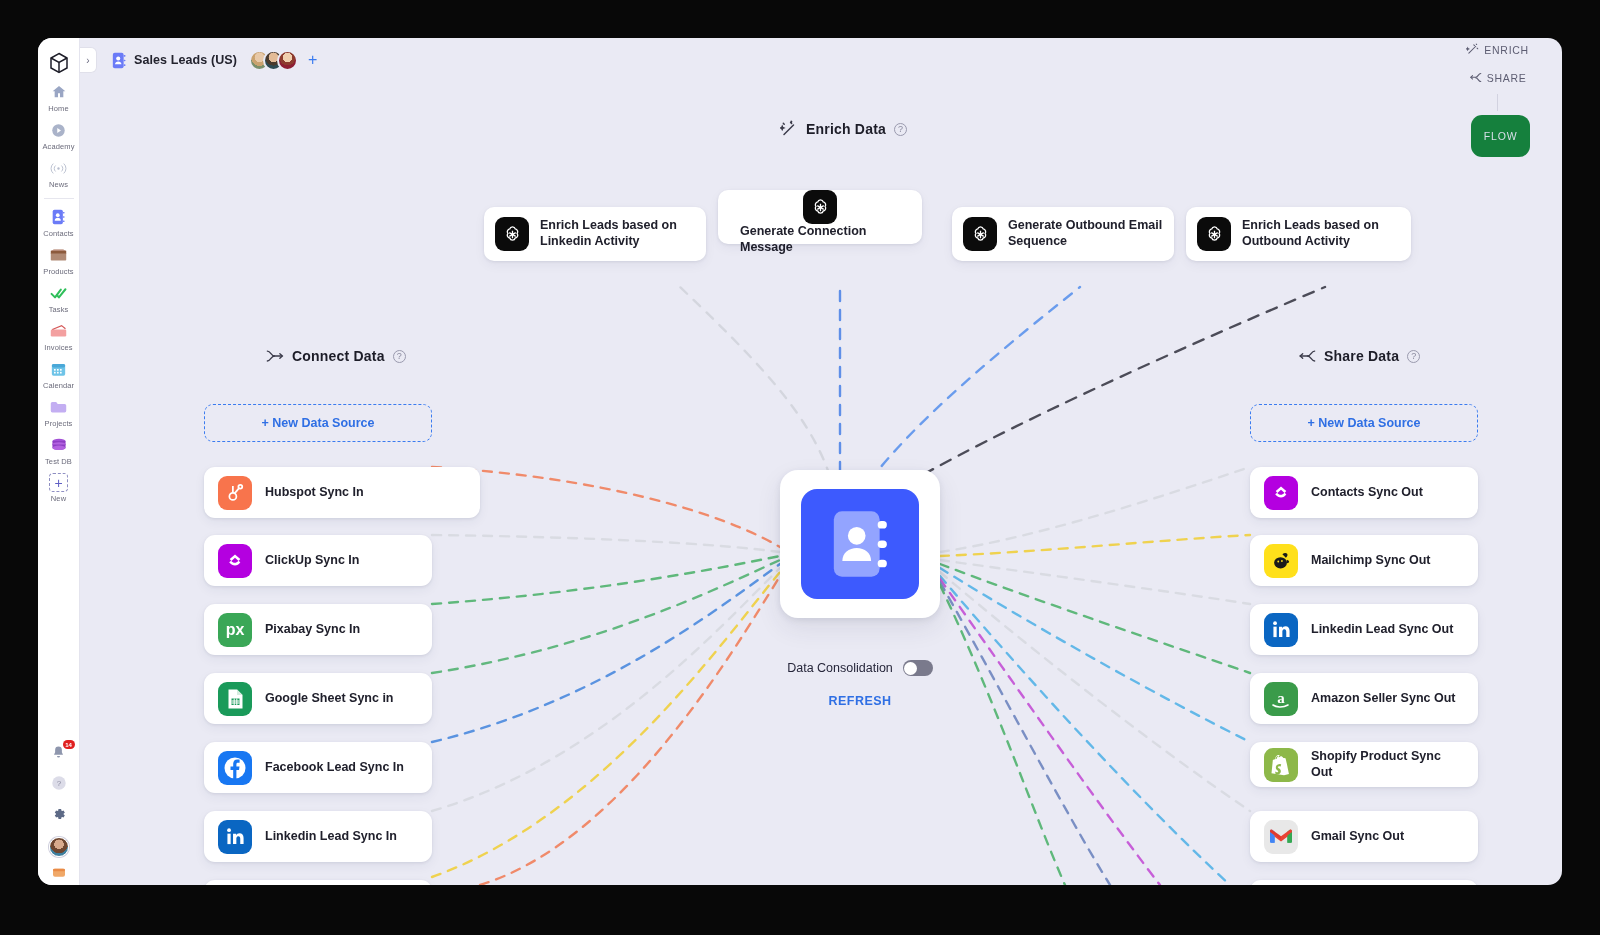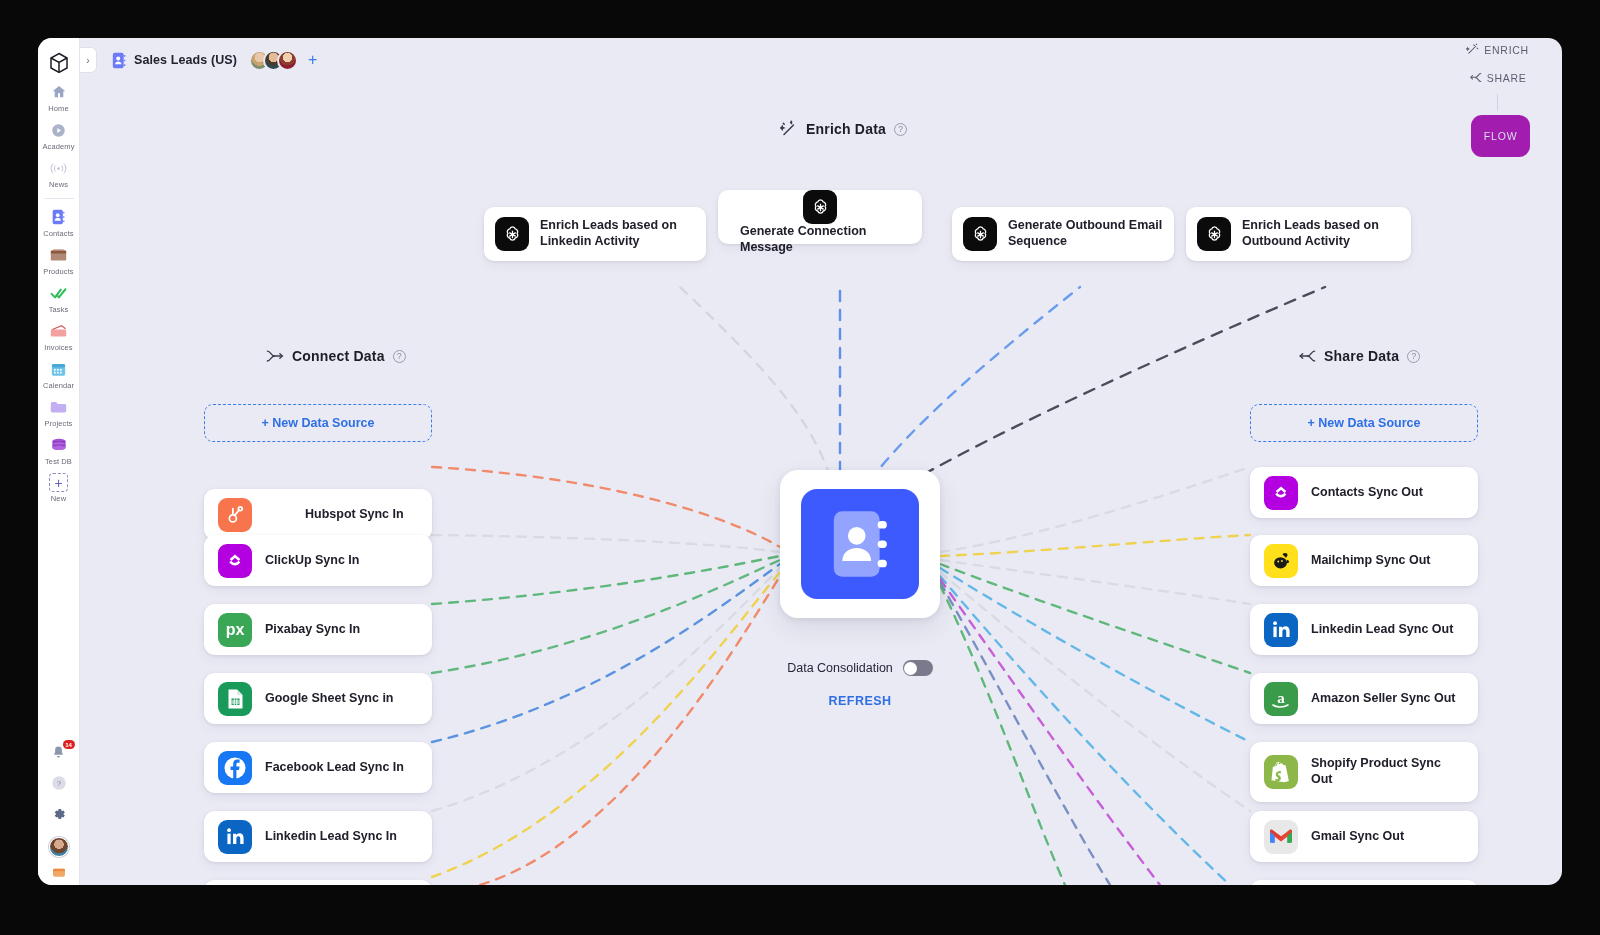--- a/index.html
+++ b/index.html
@@ -64,21 +64,21 @@
   .av2{ background:radial-gradient(circle at 50% 32%, #e3bb96 0 34%, #4a3a2c 35% 56%, #2e4a52 57%); }
   .av3{ background:radial-gradient(circle at 50% 32%, #f0cfae 0 32%, #8d3b2e 33% 55%, #8e1f33 56%); }
   #plus-tab{ margin-left:10px; font-size:16px; color:#3a7bf0; cursor:pointer; line-height:1; }
   #top-actions{ margin-left:auto; display:flex; align-items:center; gap:4px;flex-direction:column; }
   .tb-btn{
     font-size:10.5px; letter-spacing:.7px; color:#5d5d72; font-weight:500;
     padding:5px 11px; cursor:pointer; display:flex; align-items:center; gap:5px;
   }
   .tb-sep{ width:1px; height:17px; background:#d2d2e0; margin:0 5px; }
   #flow-btn{
-    background:#a21caf; color:#d9dfeb; font-size:10.5px; letter-spacing:.8px;
+    background:#15803d; color:#d9dfeb; font-size:10.5px; letter-spacing:.8px;
     padding:15px 13px; border-radius:11px; font-weight:500; cursor:pointer; margin-left:6px;
   }
 
   
   #canvas{ position:absolute; left:42px; top:44px; right:0; bottom:0; overflow:hidden; }
   #edges{ position:absolute; left:0; top:0; width:1482px; height:803px; pointer-events:none; }
 
   .sec-head{ position:absolute; display:flex; align-items:center; gap:8px; }
   .sec-title{ font-size:14px; font-weight:bold; color:#1d1d28; letter-spacing:.2px; }
   .sec-q{ width:13px;height:13px;border-radius:50%;border:1.2px solid #9a9aae;color:#8a8a9e;
@@ -449,21 +449,21 @@
               <path d="M1.5 12.5c4 0 4-5.5 8-5.5"></path>
               <path d="M15.4 4.4L18.2 7l-2.8 2.6"></path>
             </svg>
       </span>
       <span class="sec-title">Connect Data</span>
       <span class="sec-q">?</span>
     </div>
 
     <div class="dashbtn" style="left:124px; top:322px; width:228px; height:38px;">+ New Data Source</div>
 
-    <div class="node" style="left:124px; top:407px; width:228px; height:51px;gap:40px;">
+    <div class="node" style="left:124px; top:385px; width:276px; height:51px;">
       <span class="ic" style="background:#f8744c;">
         <svg width="21" height="21" viewBox="0 0 24 24" fill="none" stroke="#fff" stroke-width="2">
               <circle cx="17.5" cy="5.5" r="2.2"></circle>
               <circle cx="9" cy="16.5" r="4"></circle>
               <path d="M15.8 7.3L11 13"></path>
               <path d="M9 12.5V4.5"></path>
             </svg>
       </span>
       <span class="lb">Hubspot Sync In</span>
     </div>
@@ -566,21 +566,21 @@
     </div>
     <div class="node" style="left:1170px; top:591px; width:228px; height:51px;">
       <span class="ic" style="background:#3a9b4a;">
         <svg width="24" height="22" viewBox="0 0 24 22" fill="#fff">
               <text x="12" y="14.5" font-size="15" font-weight="bold" text-anchor="middle" font-family="Liberation Serif, serif">a</text>
               <path d="M4 17c3 2.2 9.5 3 15 0" stroke="#fff" stroke-width="1.6" fill="none" stroke-linecap="round"></path>
             </svg>
       </span>
       <span class="lb">Amazon Seller Sync Out</span>
     </div>
-    <div class="node" style="left:1170px; top:660px; width:228px; height:60px;">
+    <div class="node" style="left:1170px; top:660px; width:228px; height:45px;">
       <span class="ic" style="background:#8db849;">
         <svg width="20" height="22" viewBox="0 0 20 22" fill="#fff">
               <path d="M14.5 4.2c-.3-.1-2.2-.3-2.2-.3s-1.5-1.5-1.7-1.6c-.16-.17-.48-.12-.6-.08L9.2 2.6C8.7 1.4 8 1 7.2 1 5.4 1 4.3 3.5 4 5.2l-1.6.5c-.5.16-.52.18-.58.65L.5 19.2 13 21.3l5-1.2s-3.2-15.6-3.5-15.9zM9 2.9l-1.5.47C7.8 2.3 8.3 1.8 8.7 1.8c.25 0 .5.55.3 1.1zM6.8 2.1c.2 0 .37.07.5.2-.62.33-1.3 1.07-1.6 2.55L4.5 5.25C4.85 3.9 5.7 2.1 6.8 2.1z"></path>
               <path d="M10.2 10.3l-.62 2.3s-.7-.32-1.5-.27c-1.2.08-1.22.84-1.2 1.03.07 1.03 2.8 1.26 2.95 3.7.12 1.92-1.02 3.23-2.66 3.33-1.97.13-3.06-1.04-3.06-1.04l.42-1.78s1.1.83 1.97.77c.57-.03.78-.5.75-.83-.08-1.34-2.3-1.26-2.45-3.5-.13-1.88 1.1-3.78 3.8-3.95 1.05-.07 1.6.24 1.6.24z" fill="#8db849"></path>
             </svg>
       </span>
       <span class="lb">Shopify Product Sync Out</span>
     </div>
     <div class="node" style="left:1170px; top:729px; width:228px; height:51px;">
       <span class="ic" style="background:#e8e8e8;">

